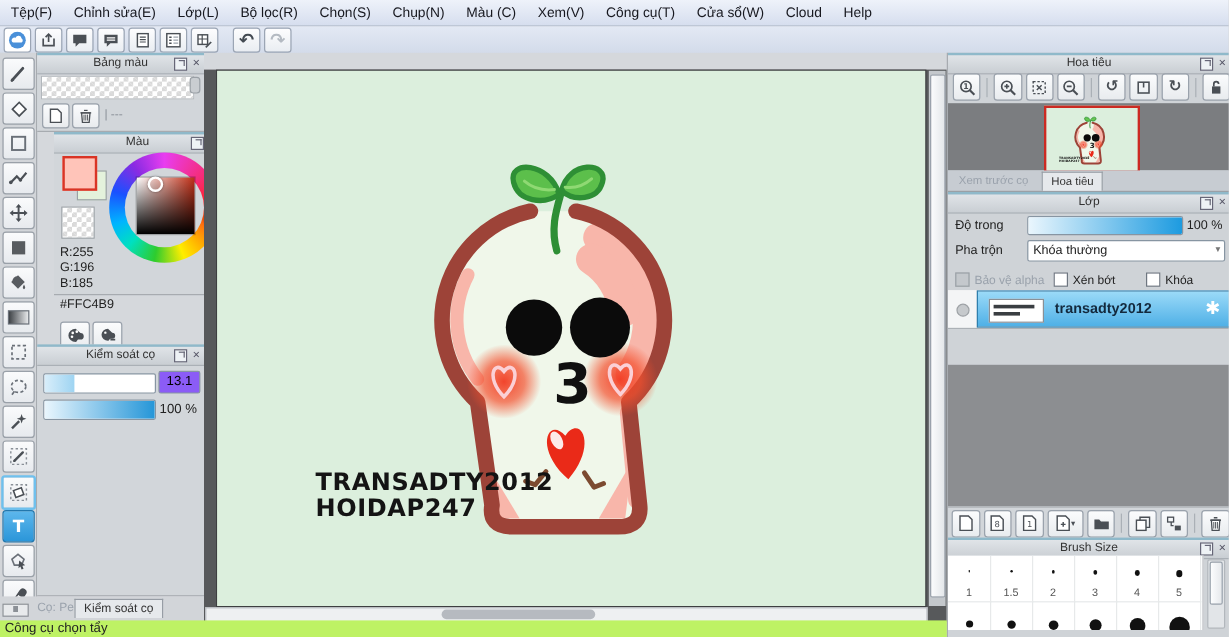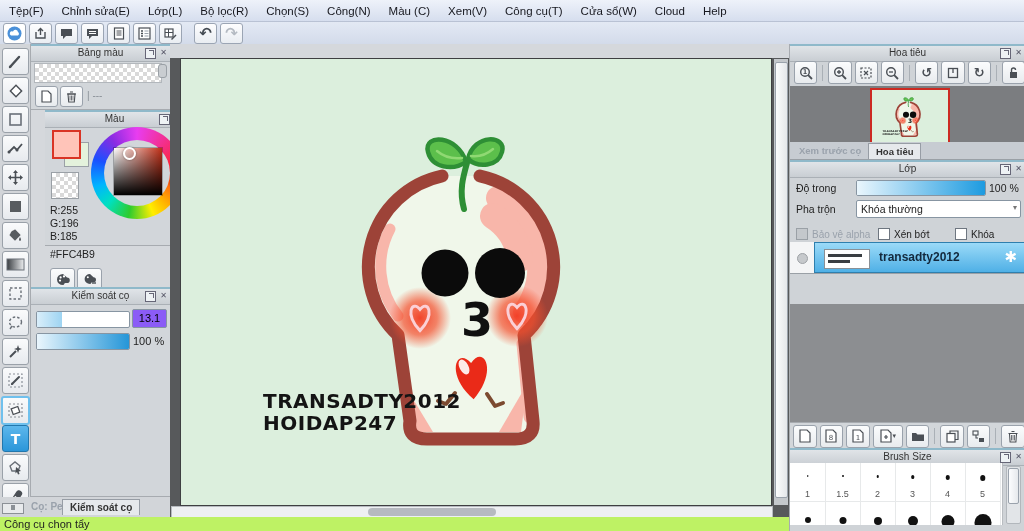--- a/index.html
+++ b/index.html
@@ -60,21 +60,21 @@
   #hscroll{position:absolute;left:1px;top:448px;width:600px;height:12px;background:#eef0f2;border:1px solid #b7bbc0;}
   #hthumb{position:absolute;left:196px;top:1px;width:128px;height:8px;background:#b6bac0;border-radius:4px;}
   
   #rightcol{position:absolute;left:789px;top:44px;width:235px;height:487px;background:#cfd3d7;border-left:1px solid #a7abb0;}
   .navbtnrow{position:absolute;left:0;top:15px;width:235px;height:27px;display:flex;align-items:center;gap:3px;padding-left:4px;box-sizing:border-box;}
   .nbtn{width:22px;height:21px;}
   .vsep{width:1px;height:16px;background:#aab0b6;margin:0 2px;}
   #navdark{position:absolute;left:0;top:42px;width:235px;height:56px;background:#7b7d80;}
   #navthumb{position:absolute;left:80px;top:2px;width:76px;height:52px;border:2px solid #cc2a22;background:#dcefdd;overflow:hidden;}
   .tabsrow{position:absolute;left:0;width:235px;height:17px;background:#c7ccd2;border-bottom:1px solid #9aa0a6;font-size:9.5px;}
-  .tab{position:absolute;top:1px;height:15px;line-height:15px;padding:0 7px;font-weight:bold;}
+  .tab{position:absolute;top:1px;height:15px;line-height:15px;padding:0 7px;}
   .tab.inactive{color:#9aa2ac;}
   .tab.active{background:#e6e9ec;border:1px solid #979da5;border-bottom:none;color:#333;}
   .chk{display:inline-block;width:10px;height:10px;background:#fff;border:1px solid #6e7680;vertical-align:-2px;margin-right:4px;}
   .chk.dis{background:#c4c8cc;border-color:#9aa0a6;}
   .layerrow{position:absolute;left:0;width:235px;height:31px;background:#fff;border-bottom:1px solid #9aa0a6;}
   .eyecell{position:absolute;left:0;top:0;width:24px;height:31px;border-right:1px solid #b8bcc0;background:#f4f5f6;}
   .eyec{position:absolute;left:7px;top:11px;width:9px;height:9px;border-radius:50%;background:#c6c9cc;border:1px solid #9ea2a6;}
   .lthumb{position:absolute;left:33px;top:3px;border:1px solid #8a9096;background:#fff;overflow:hidden;}
   .lname{position:absolute;left:88px;top:8px;font-size:11px;color:#222;}
   .actrow{position:absolute;left:0;top:262px;width:235px;height:27px;background:#d2d6da;border-top:1px solid #a7abb0;
@@ -147,21 +147,21 @@
 </svg>
 
 <div id="app">
 
   <div id="menubar">
     <span>Tệp(F)</span>
     <span>Chỉnh sửa(E)</span>
     <span>Lớp(L)</span>
     <span>Bộ lọc(R)</span>
     <span>Chọn(S)</span>
-    <span>Công(N)</span>
+    <span>Chụp(N)</span>
     <span>Màu (C)</span>
     <span>Xem(V)</span>
     <span>Công cụ(T)</span>
     <span>Cửa sổ(W)</span>
     <span>Cloud</span>
     <span>Help</span>
   </div>
 
   <div id="toolbar">
     <div class="tbtn sel">

